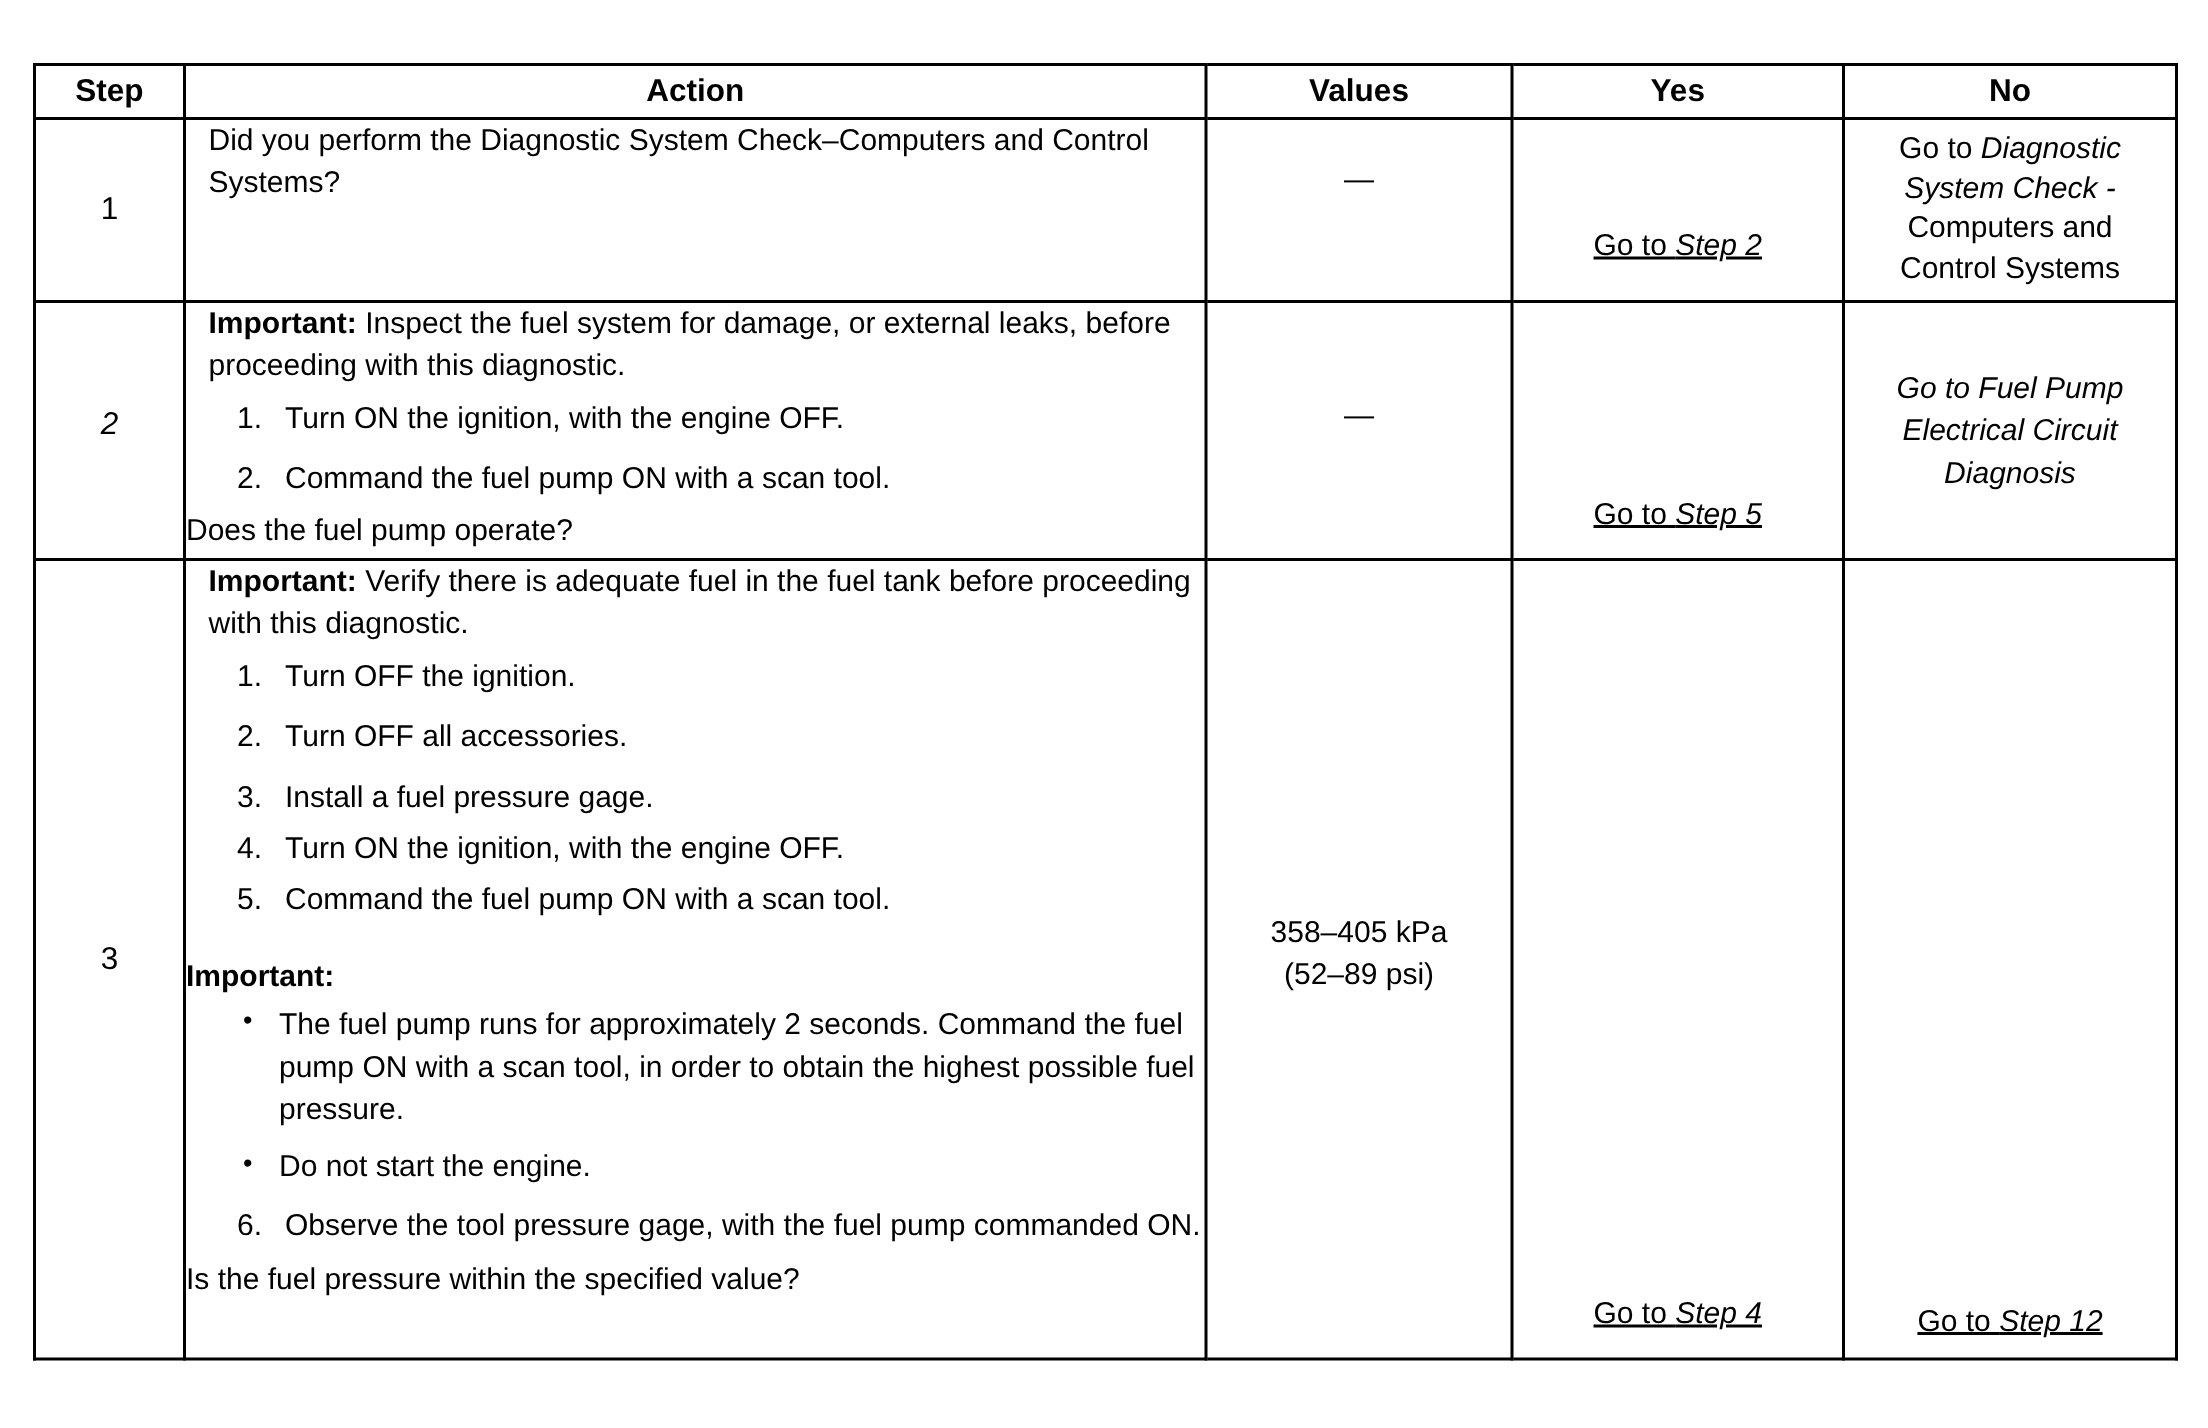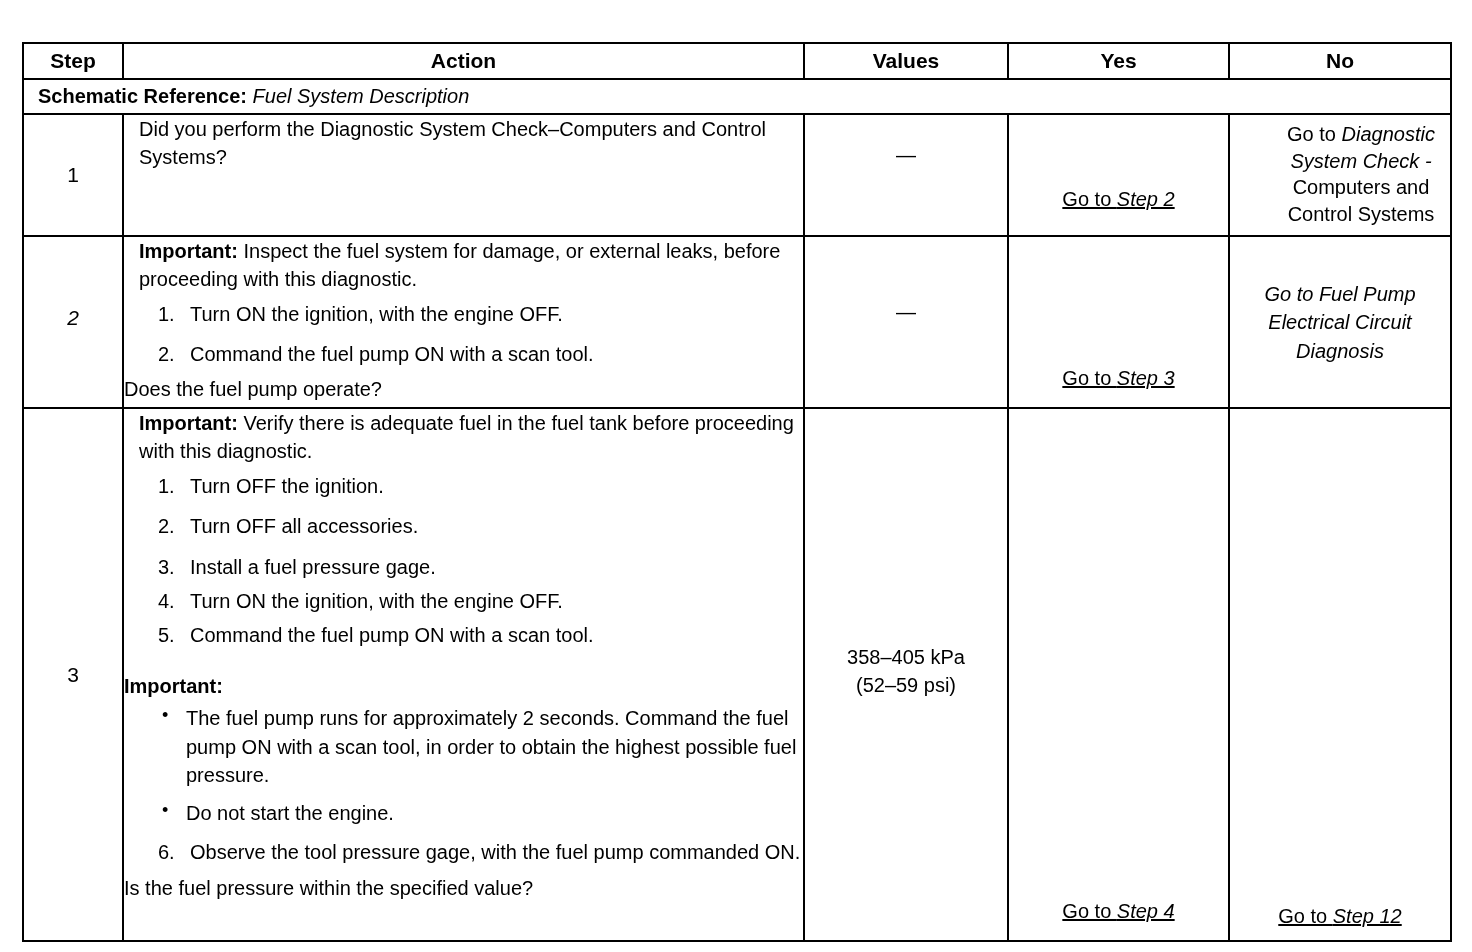--- a/index.html
+++ b/index.html
@@ -176,21 +176,20 @@
   .yn .anchor-mid {
     position: absolute;
     left: 0;
     width: 100%;
   }
   .yn .anchor-top {
     position: absolute;
     left: 0;
     width: 100%;
     text-align: center;
-    padding-left: 21px;
   }
   .it { font-style: italic; }
 
   
   tr.r1 td { height: 120px; }
   tr.r2 td { height: 170px; }
   tr.r3 td { height: 531px; }
 </style>
 </head>
 <body>
@@ -209,25 +208,20 @@
 
     <tbody>
         <tr class="hdr">
       <td>Step</td>
       <td>Action</td>
       <td>Values</td>
       <td>Yes</td>
       <td>No</td>
     </tr>
 
-    <tr class="schem">
-      <td colspan="5">
-        <span class="lbl">Schematic Reference:</span><span>&nbsp;</span><span class="val">Fuel System Description</span>
-      </td>
-    </tr>
 
     <tr class="r1">
       <td class="stepno">
         <span class="num" style="top:48px;">1</span>
       </td>
       <td class="action">
         <p class="lead">Did you perform the Diagnostic System Check–Computers and Control Systems?</p>
       </td>
       <td class="values">
         <span class="dash" style="top:27px;">—</span>
@@ -249,21 +243,21 @@
         <ol class="numlist">
           <li><span class="mk">1.</span><span>Turn ON the ignition, with the engine OFF.</span></li>
           <li><span class="mk">2.</span><span>Command the fuel pump ON with a scan tool.</span></li>
         </ol>
         <p class="tail">Does the fuel pump operate?</p>
       </td>
       <td class="values">
         <span class="dash" style="top:62px;">—</span>
       </td>
       <td class="yn">
-        <span class="anchor-bottom" style="top:128px;"><span>Go to </span><span class="it">Step 3</span></span>
+        <span class="anchor-bottom" style="top:128px;"><span>Go to </span><span class="it">Step 5</span></span>
       </td>
       <td class="yn">
         <span class="anchor-mid it" style="top:43px; line-height:1.42;"><span>Go to </span><span>Fuel Pump Electrical Circuit Diagnosis</span></span>
       </td>
     </tr>
 
     <tr class="r3">
       <td class="stepno">
         <span class="num" style="top:254px;">3</span>
       </td>
@@ -286,21 +280,21 @@
           <li><span class="mk">•</span><span>Do not start the engine.</span></li>
         </ul>
 
         <ol class="numlist" style="margin-top:10px;">
           <li><span class="mk">6.</span><span>Observe the tool pressure gage, with the fuel pump commanded ON.</span></li>
         </ol>
 
         <p class="tail" style="margin-top:8px;">Is the fuel pressure within the specified value?</p>
       </td>
       <td class="values">
-        <span class="block" style="top:211px; line-height:1.38;margin-top:24px;"><span>358–405 kPa</span><br><span>(52–59 psi)</span></span>
+        <span class="block" style="top:211px; line-height:1.38;margin-top:24px;"><span>358–405 kPa</span><br><span>(52–89 psi)</span></span>
       </td>
       <td class="yn">
         <span class="anchor-bottom" style="top:489px;"><span>Go to </span><span class="it">Step 4</span></span>
       </td>
       <td class="yn">
         <span class="anchor-bottom" style="top:494px;"><span>Go to </span><span class="it">Step 12</span></span>
       </td>
     </tr>
 
   </tbody>

